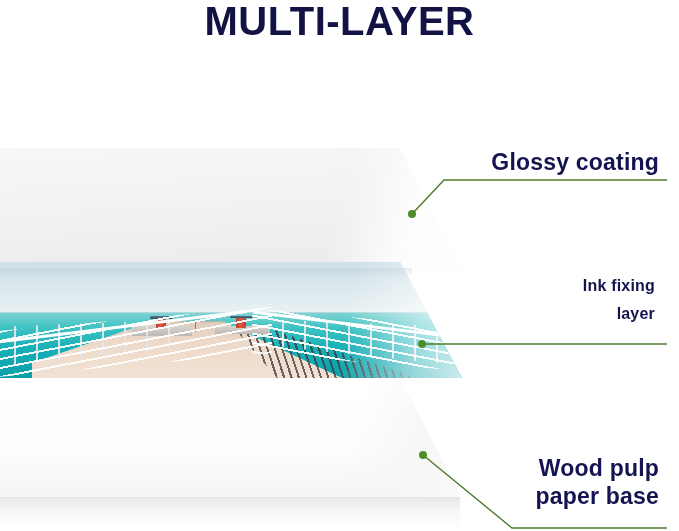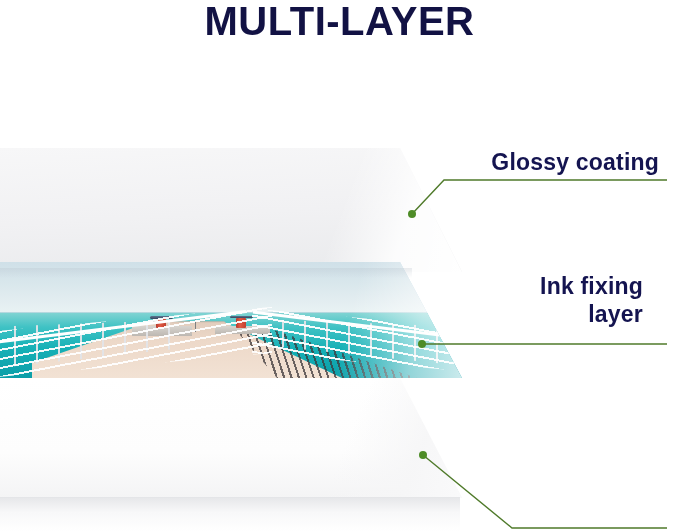--- a/index.html
+++ b/index.html
@@ -280,21 +280,21 @@
   .callout-label {
     position: absolute;
     color: #141450;
     font-family: "Liberation Sans", sans-serif;
     font-weight: bold;
     letter-spacing: 0.2px;
     text-align: right;
     white-space: pre-line;
   }
   .callout-1 { right: 8px; top: 148px; font-size: 23px; line-height: 28px; }
-  .callout-2 { right: 24px; top: 272px; font-size: 23px; line-height: 28px; }
+  .callout-2 { right: 12px; top: 272px; font-size: 16px; line-height: 28px; }
   .callout-3 { right: 8px; top: 454px; font-size: 23px; line-height: 28px; }
 </style>
 </head>
 <body>
 
 <div id="stage">
 
   <div class="layers">
 
     <div class="slab slab-gloss"></div>
@@ -354,15 +354,17 @@
   </svg>
 
   <div class="title-block">
     <div class="title-main">MULTI-LAYER</div>
   </div>
 
   <div class="callouts">
     <div class="callout-label callout-1">Glossy coating</div>
     <div class="callout-label callout-2">Ink fixing
 layer</div>
+    <div class="callout-label callout-3">Wood pulp
+paper base</div>
   </div>
 
 </div>
 
 </body></html>

